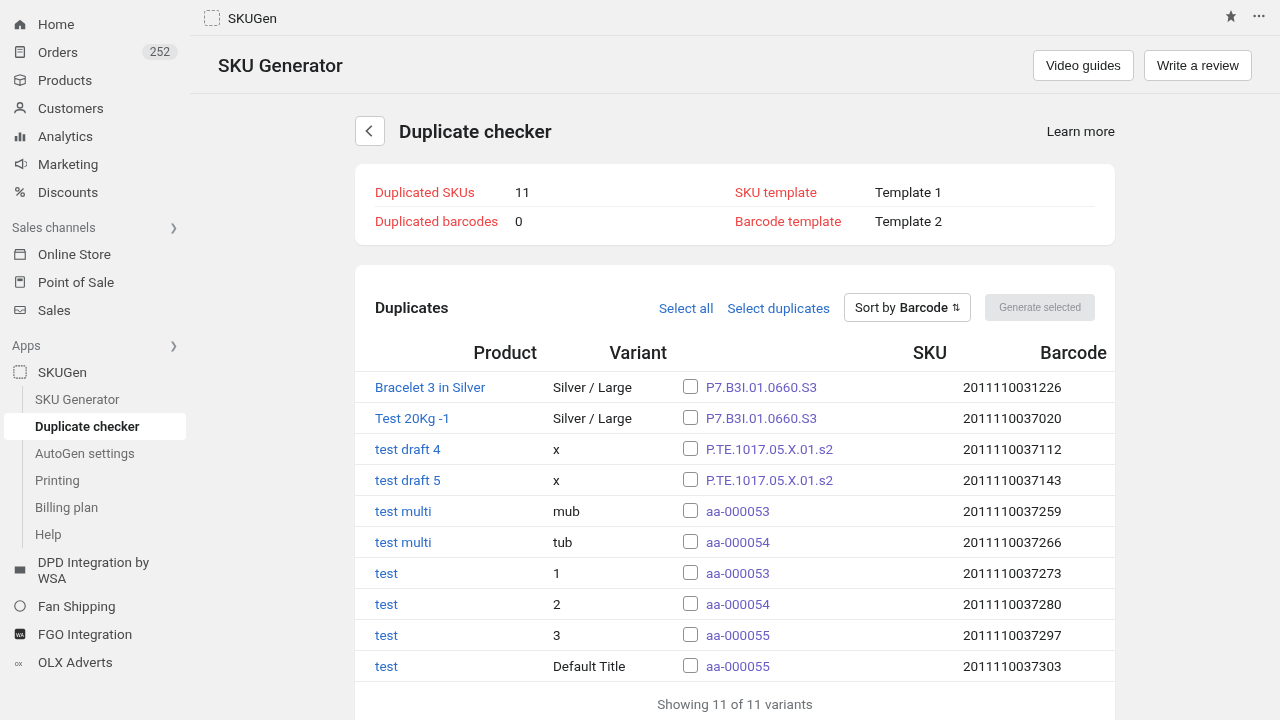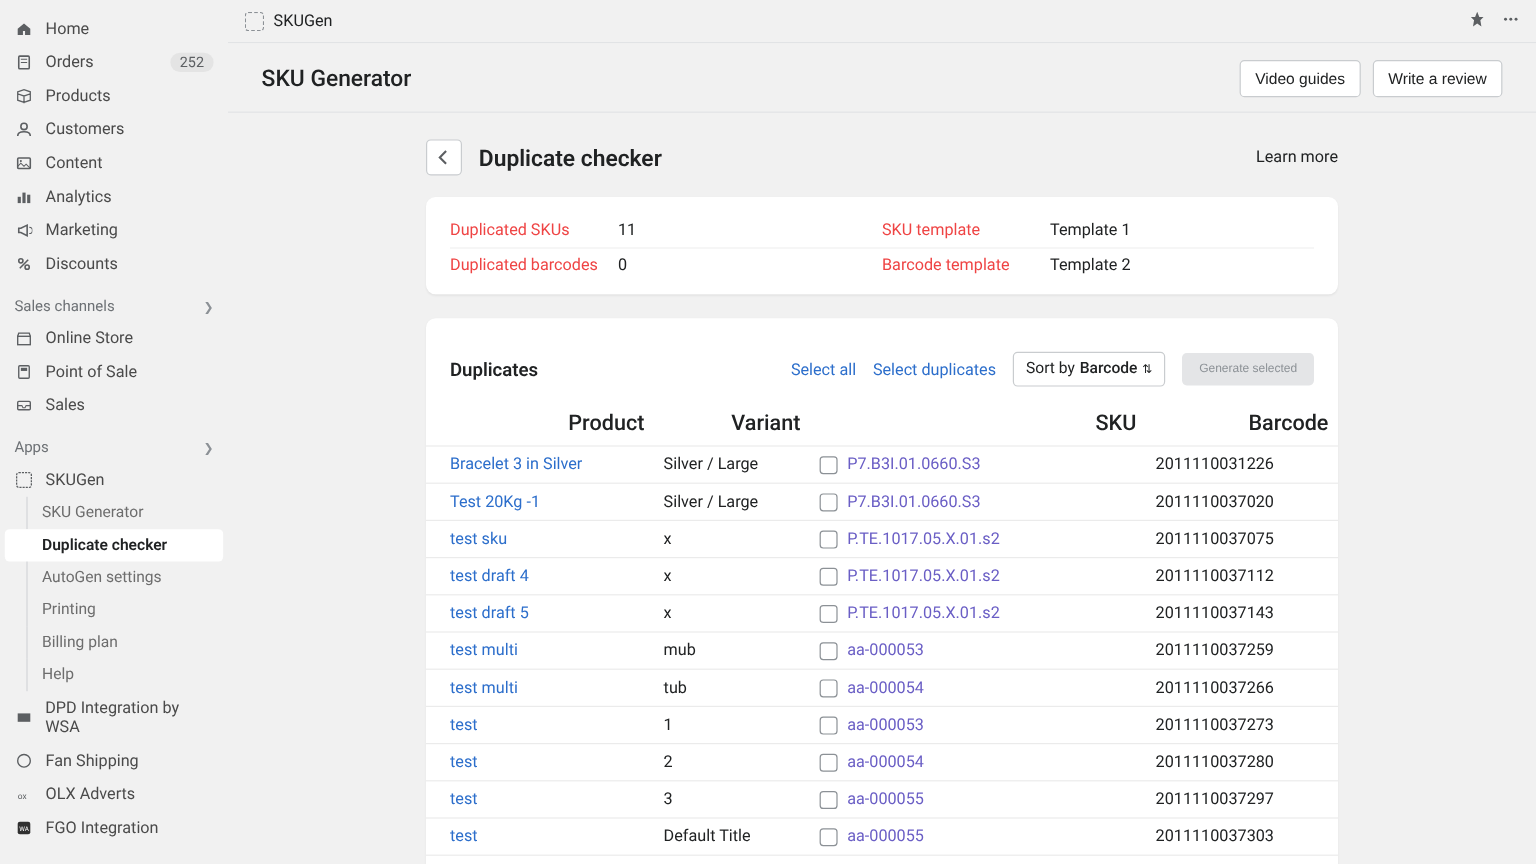--- a/index.html
+++ b/index.html
@@ -57,21 +57,21 @@
   table { width:100%; border-collapse:collapse; }
   thead th { text-align:right; font-size:18px; font-weight:500; color:#202223; padding:6px 8px 8px; }
   thead th:first-child { padding-left:20px;}
   tbody td { padding:7px 8px; font-size:13.5px; border-top:1px solid #ebebeb; vertical-align:middle;}
   tbody td:first-child { padding-left:20px;}
   tbody td:last-child { padding-right:20px;}
   tbody tr:last-child td { border-bottom:1px solid #ebebeb;}
   .plink { color:#2c6ecb; cursor:pointer; }
   .skulink { color:#6a5ec5; cursor:pointer; }
   .chk { width:15px; height:15px; border:1.5px solid #8c9196; border-radius:3px; display:inline-block; vertical-align:middle; margin-right:8px; cursor:pointer;}
-  .col-sku { display:flex; align-items:center; }
+  .col-sku { display:flex; }
 
   .showing { text-align:center; padding: 14px 0 20px; font-size:13.5px; color:#6d7175; }
 </style>
 </head>
 <body>
 
 <div class="app">
 
   <aside class="sidebar">
     <div id="nav-main">
@@ -103,30 +103,20 @@
           <span>Products</span>
         </div>
         <div class="nav-item">
           <span class="nav-icon">
             <svg width="14" height="14" viewBox="0 0 16 16">
               <circle cx="8" cy="5" r="3" fill="none" stroke="#5c5f62" stroke-width="1.5"></circle>
               <path d="M2 14c0-3 3-4 6-4s6 1 6 4" fill="none" stroke="#5c5f62" stroke-width="1.5"></path>
             </svg>
           </span>
           <span>Customers</span>
-        </div>
-        <div class="nav-item">
-          <span class="nav-icon">
-            <svg width="14" height="14" viewBox="0 0 16 16">
-              <rect x="2" y="3" width="12" height="10" rx="1" fill="none" stroke="#5c5f62" stroke-width="1.5"></rect>
-              <circle cx="5" cy="6" r="1" fill="#5c5f62"></circle>
-              <path d="M2 11l3-3 3 3 2-2 4 4" fill="none" stroke="#5c5f62"></path>
-            </svg>
-          </span>
-          <span>Content</span>
         </div>
         <div class="nav-item">
           <span class="nav-icon">
             <svg width="14" height="14" viewBox="0 0 16 16">
               <rect x="2" y="8" width="3" height="6" fill="#5c5f62"></rect>
               <rect x="6.5" y="4" width="3" height="10" fill="#5c5f62"></rect>
               <rect x="11" y="6" width="3" height="8" fill="#5c5f62"></rect>
             </svg>
           </span>
           <span>Analytics</span>
@@ -217,33 +207,33 @@
           <span class="nav-icon">
             <svg width="14" height="14" viewBox="0 0 16 16">
               <circle cx="8" cy="8" r="6" fill="none" stroke="#5c5f62" stroke-width="1.3"></circle>
             </svg>
           </span>
           <span>Fan Shipping</span>
         </div>
         <div class="nav-item">
           <span class="nav-icon">
             <svg width="14" height="14" viewBox="0 0 16 16">
-              <text x="2" y="12" font-size="8" fill="#5c5f62">ox</text>
-            </svg>
-          </span>
-          <span>OLX Adverts</span>
-        </div>
-        <div class="nav-item">
-          <span class="nav-icon">
-            <svg width="14" height="14" viewBox="0 0 16 16">
               <rect x="2" y="2" width="12" height="12" rx="2" fill="#303030"></rect>
               <text x="8" y="11" font-size="6" fill="#fff" text-anchor="middle">WA</text>
             </svg>
           </span>
           <span>FGO Integration</span>
+        </div>
+        <div class="nav-item">
+          <span class="nav-icon">
+            <svg width="14" height="14" viewBox="0 0 16 16">
+              <text x="2" y="12" font-size="8" fill="#5c5f62">ox</text>
+            </svg>
+          </span>
+          <span>OLX Adverts</span>
         </div>
       </div>
   </aside>
 
   <main class="main">
     <div class="topbar">
       <span class="app-icon"></span>
       <span class="app-title">SKUGen</span>
       <div class="right">
         <span style="cursor:pointer;">
@@ -346,31 +336,20 @@
     <td>Silver / Large</td>
     <td>
                     <div class="col-sku">
                       <span class="chk"></span>
                       <span class="skulink">P7.B3I.01.0660.S3</span>
                     </div>
                   </td>
     <td>2011110037020</td>
                 </tr>
                 <tr>
-    <td><span class="plink">test sku</span></td>
-    <td>x</td>
-    <td>
-                    <div class="col-sku">
-                      <span class="chk"></span>
-                      <span class="skulink">P.TE.1017.05.X.01.s2</span>
-                    </div>
-                  </td>
-    <td>2011110037075</td>
-                </tr>
-                <tr>
     <td><span class="plink">test draft 4</span></td>
     <td>x</td>
     <td>
                     <div class="col-sku">
                       <span class="chk"></span>
                       <span class="skulink">P.TE.1017.05.X.01.s2</span>
                     </div>
                   </td>
     <td>2011110037112</td>
                 </tr>

